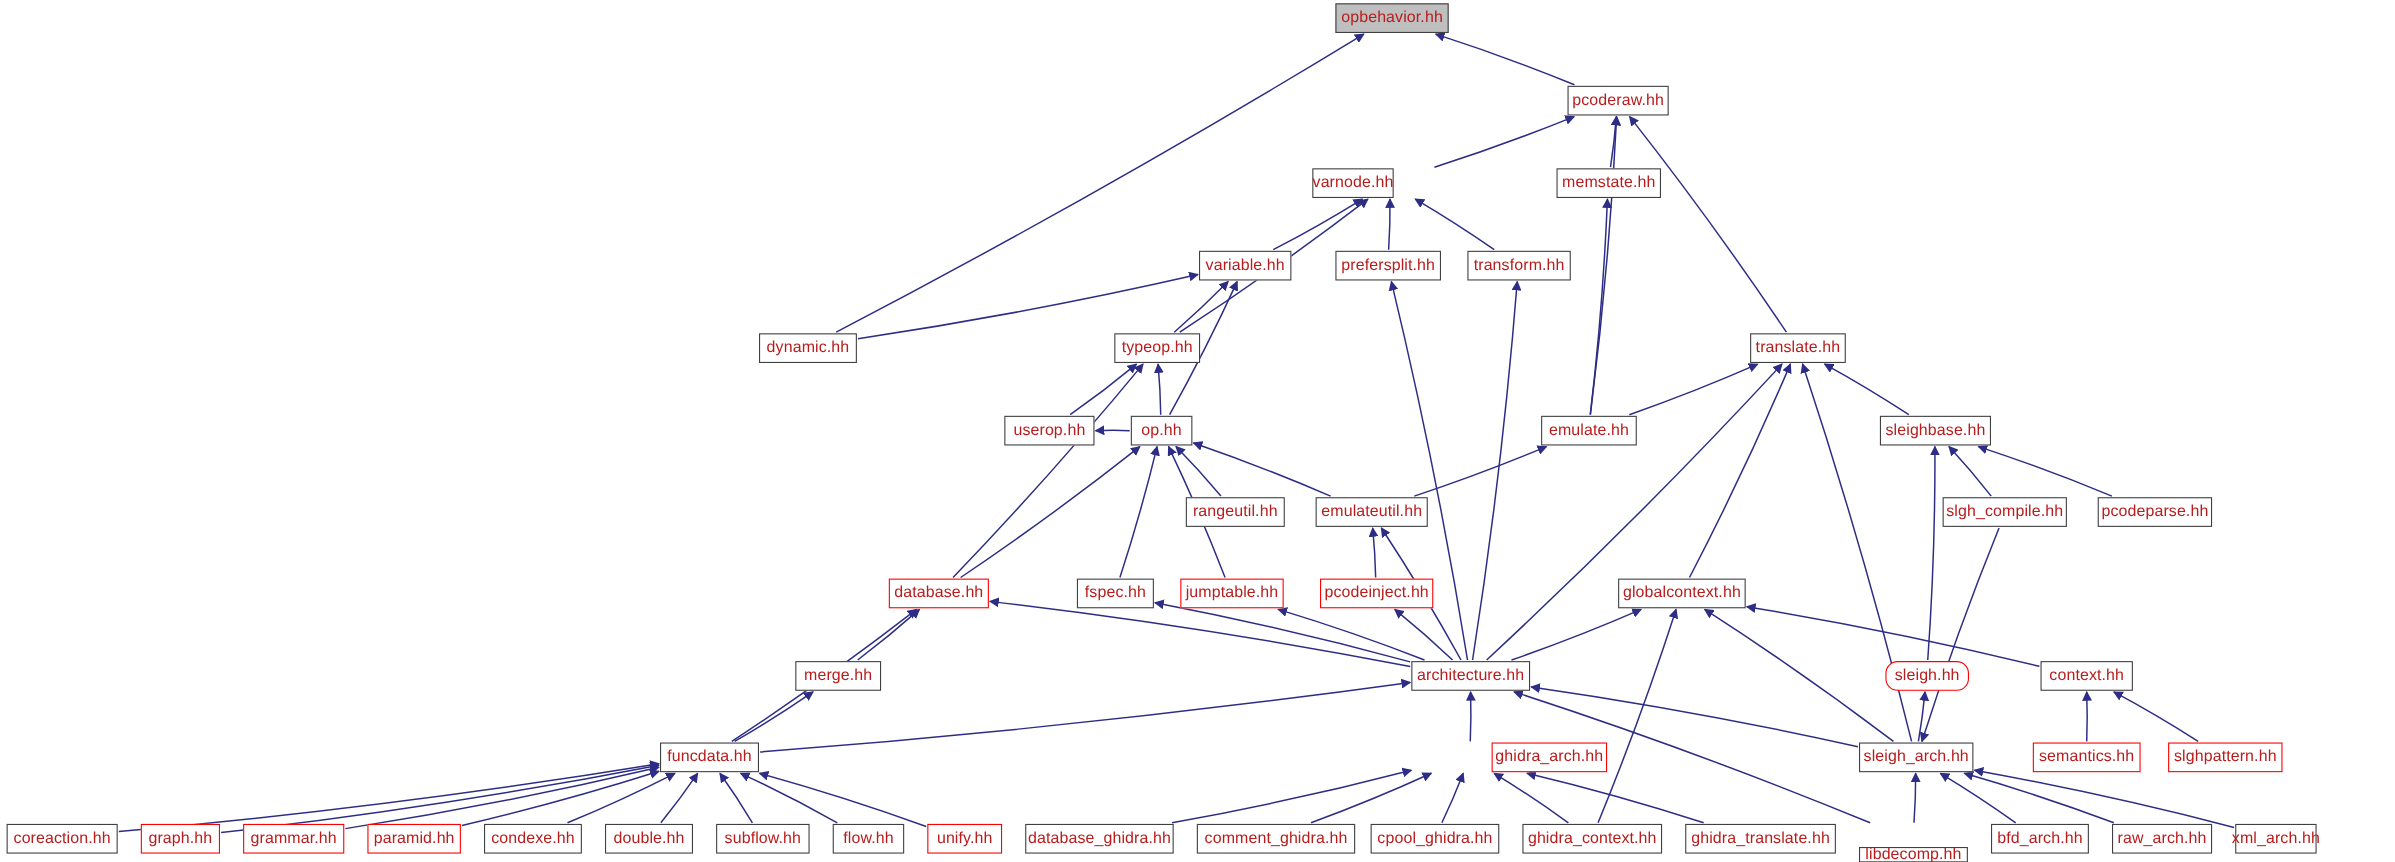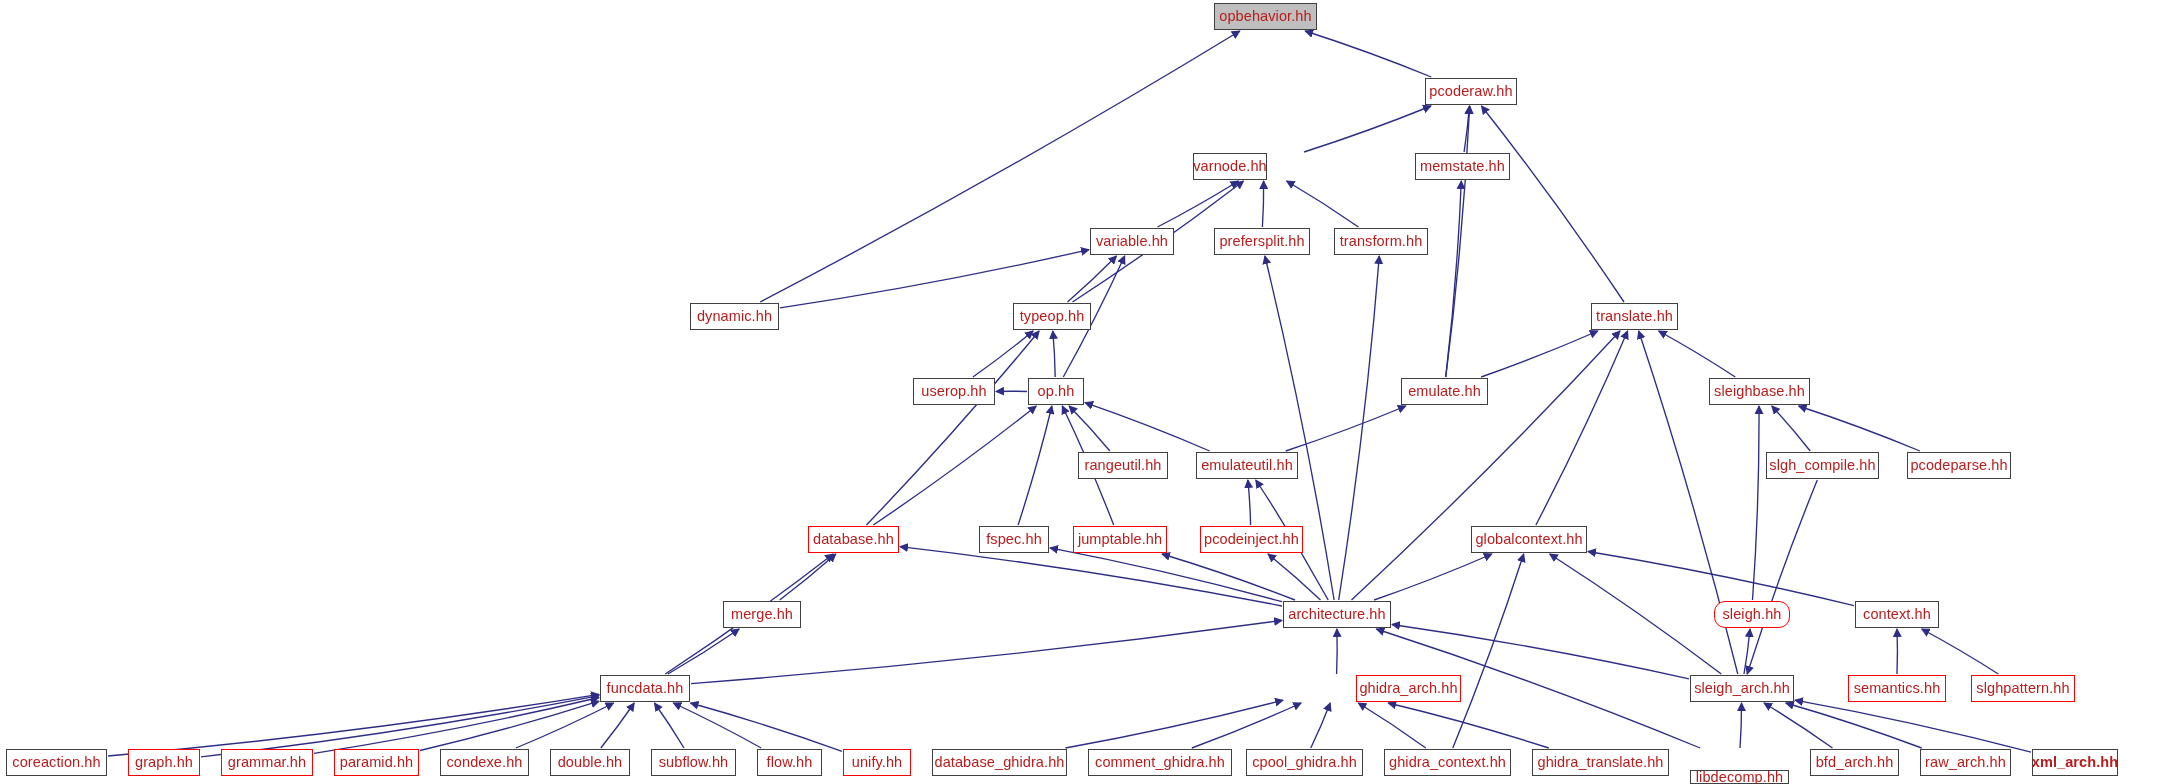--- a/index.html
+++ b/index.html
@@ -249,17 +249,17 @@
       </div>
       <div class="node" style="left: 1690px; top: 770px; width: 99px; height: 14px;">
         <span>libdecomp.hh</span>
       </div>
       <div class="node" style="left: 1810px; top: 749px; width: 89px; height: 27px;">
         <span>bfd_arch.hh</span>
       </div>
       <div class="node" style="left: 1920px; top: 749px; width: 91px; height: 27px;">
         <span>raw_arch.hh</span>
       </div>
-      <div class="node" style="left: 2032px; top: 749px; width: 86px; height: 27px; font-weight: bold;">
+      <div class="node" style="left: 2032px; top: 749px; width: 74px; height: 27px;">
         <span>xml_arch.hh</span>
       </div>
     </div>
 </div>
 
 </body></html>

